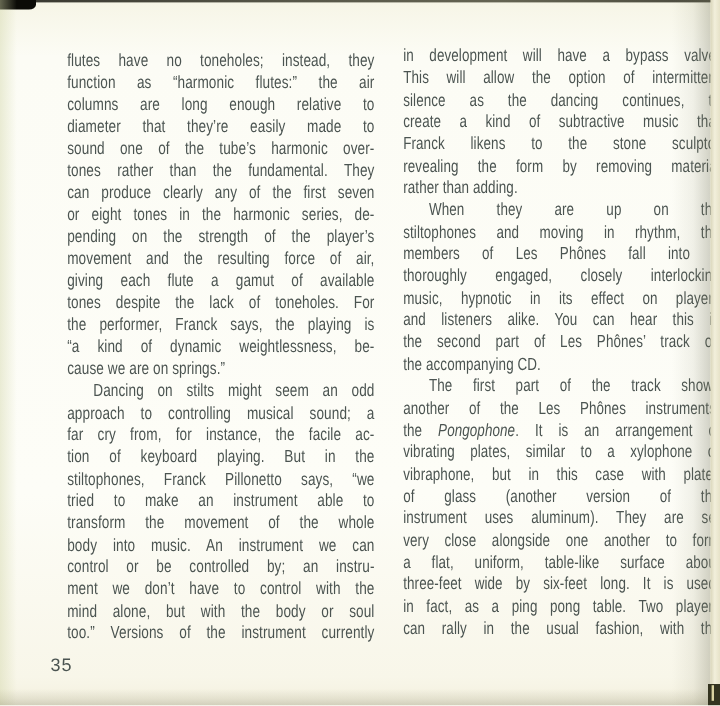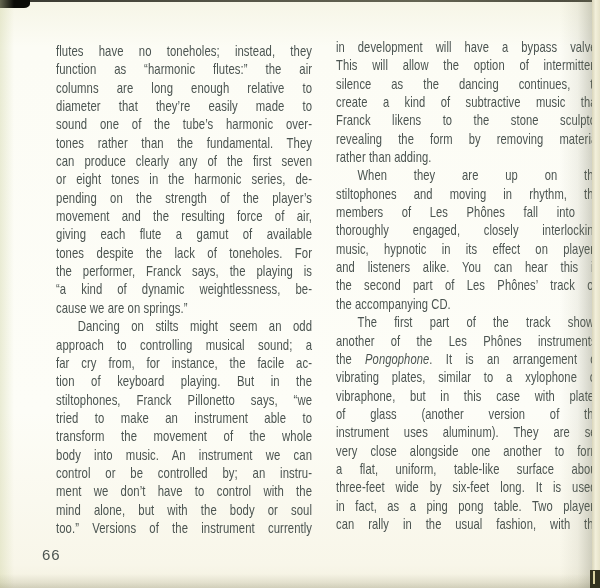--- a/index.html
+++ b/index.html
@@ -171,20 +171,20 @@
       <div class="line">vibraphone, but in this case with plates</div>
       <div class="line">of glass (another version of the</div>
       <div class="line">instrument uses aluminum). They are set</div>
       <div class="line">very close alongside one another to form</div>
       <div class="line">a flat, uniform, table-like surface about</div>
       <div class="line">three-feet wide by six-feet long. It is used,</div>
       <div class="line">in fact, as a ping pong table. Two players</div>
       <div class="line">can rally in the usual fashion, with the</div>
     </div>
 
-  <div class="page-number">66</div>
+  <div class="page-number">35</div>
 
   <div class="right-edge-shadow"></div>
   <div class="right-edge-strip"></div>
   <div class="bottom-edge-shadow"></div>
   <div class="bottom-right-corner-shadow"></div>
   <div class="bottom-right-corner-glint"></div>
 </div>
 
 </body></html>

